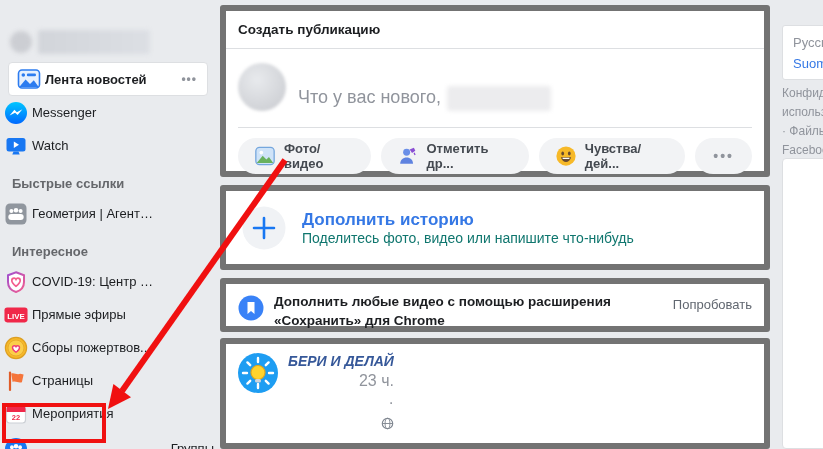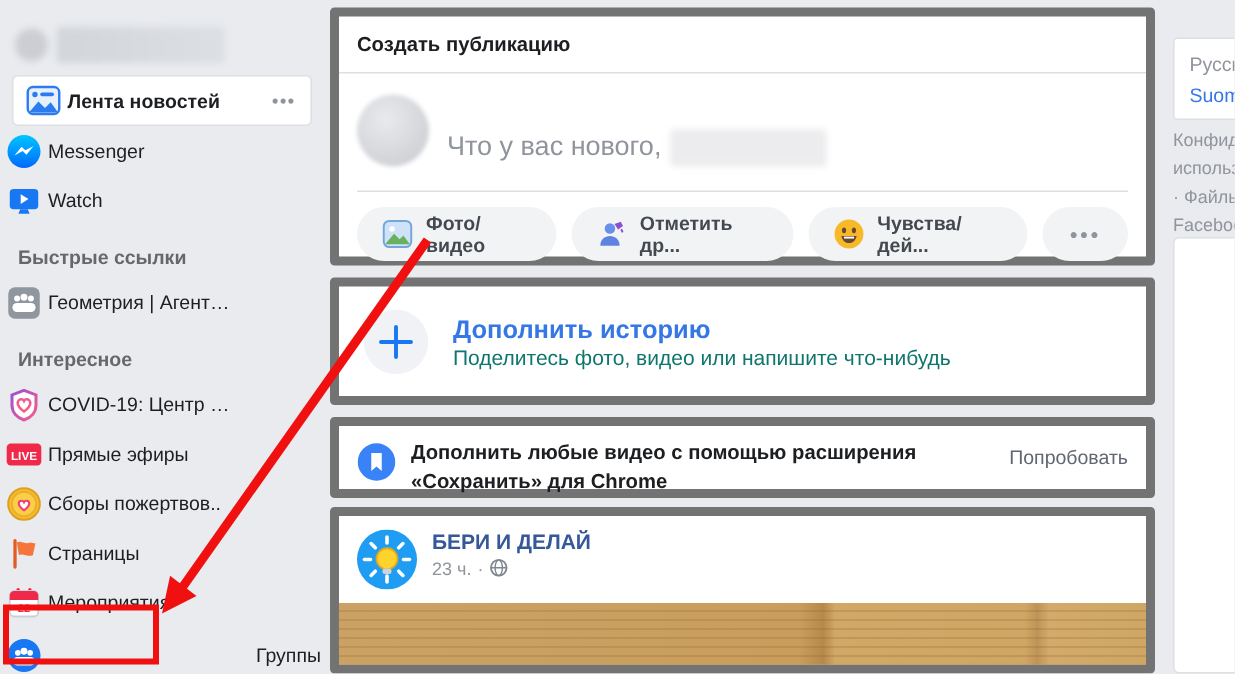--- a/index.html
+++ b/index.html
@@ -1,21 +1,21 @@
 <!DOCTYPE html>
 <html><head>
 <meta charset="utf-8">
 <style>
   * { margin:0; padding:0; box-sizing:border-box; }
   html,body { width:823px; height:449px; overflow:hidden; position:relative;
     background:#e9ebee; font-family:"Liberation Sans", sans-serif; }
   .abs { position:absolute; }
 
   
-  #sidebar { left:0; top:4px; width:214px; height:416px; }
+  #sidebar { left:0; top:16px; width:214px; height:416px; }
   .srow { display:flex; align-items:center; height:33px; padding-left:4px;
     font-size:13px; color:#1c1e21; cursor:pointer; }
   .srow .sicon { width:24px; height:24px; margin-right:4px; flex:0 0 24px; display:flex; align-items:center; justify-content:center; }
   .shead { font-size:13px; font-weight:bold; color:#65676b; padding:14px 0 6px 12px; }
   #nf-row { background:#fff; border:1px solid #dddfe2; border-radius:4px;
     margin:0 6px 0 8px; height:34px; padding-left:8px; font-weight:bold; }
   #nf-row .dots { margin-left:auto; margin-right:10px; color:#90949c; font-size:12px; letter-spacing:1px; }
   #profile-row { height:40px; display:flex; align-items:center; padding-left:10px; margin-top:6px; }
   .blurball { width:22px; height:22px; border-radius:50%; background:#ccced3; filter:blur(2px); }
   .blurbar { height:24px; border-radius:3px; background:linear-gradient(90deg,#d2d5da,#dcdfe4); filter:blur(2px); }
@@ -48,22 +48,22 @@
   #banner { top:278px; height:54px; display:flex; padding:9px 12px; }
   #banner .bicon { width:26px; height:26px; flex:0 0 26px; margin-top:2px; }
   #banner .btext { margin-left:10px; font-size:13.5px; font-weight:bold; color:#1c1e21;
     line-height:1.4; width:400px; }
   #banner .btry { margin-left:auto; font-size:13px; color:#616770; margin-top:4px; cursor:pointer; }
 
   #post { top:338px; height:111px; overflow:hidden; }
   #post .phead { display:flex; padding:9px 12px; }
   #post .pavatar { width:40px; height:40px; flex:0 0 40px; }
   #post .pinfo { margin-left:10px; }
-  #post .pname { font-size:14px; font-weight:bold; color:#365899; cursor:pointer; }
-  #post .pmeta { display:flex; align-items:flex-start; gap:4px; font-size:12px; color:#90949c; margin-top:3px; }
+  #post .pname { font-size:14px; font-weight:bold; color:#365899; cursor:pointer;font-style:italic; }
+  #post .pmeta { display:flex; align-items:flex-end; gap:4px; font-size:16px; color:#90949c; margin-top:3px;flex-direction:column; }
   #post .pimg { width:100%; height:60px;
     background-color:#c99f5f;
     background-image:
       repeating-linear-gradient(0deg, rgba(138,92,38,.22) 0 1.5px, rgba(0,0,0,0) 1.5px 6px),
       linear-gradient(90deg, #cba264 0%, #c99e5c 57%, #b5894a 60%, #d1a866 61.5%, #cfa663 85%, #bf9356 86.5%, #d3aa69 88%, #cfa765 100%); }
 
   
   #lang-card { left:782px; top:25px; width:70px; height:55px; background:#fff;
     border:1px solid #dddfe2; border-radius:3px; padding:9px 0 0 10px; }
   #lang-card .l1 { font-size:13px; color:#90949c; white-space:nowrap; }

